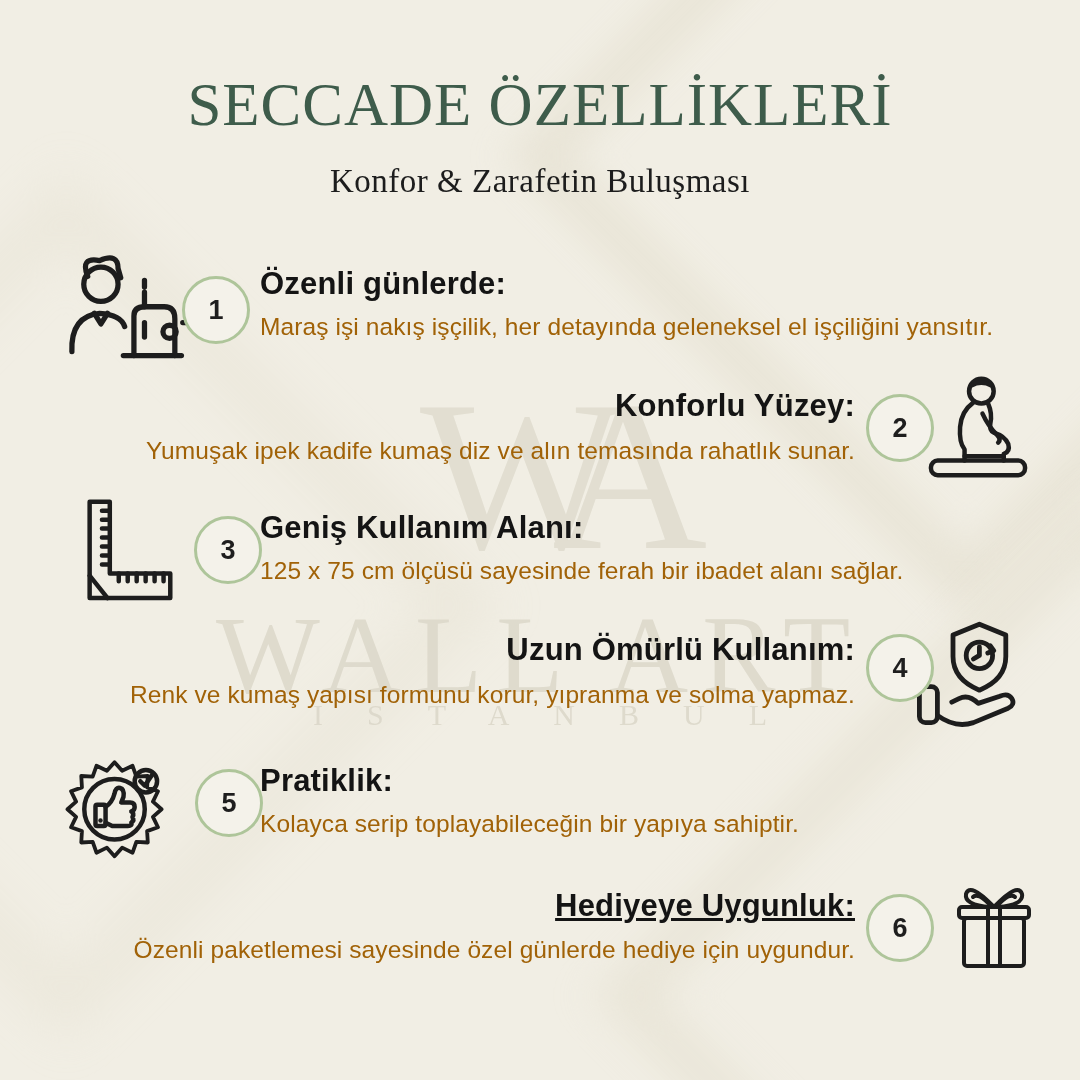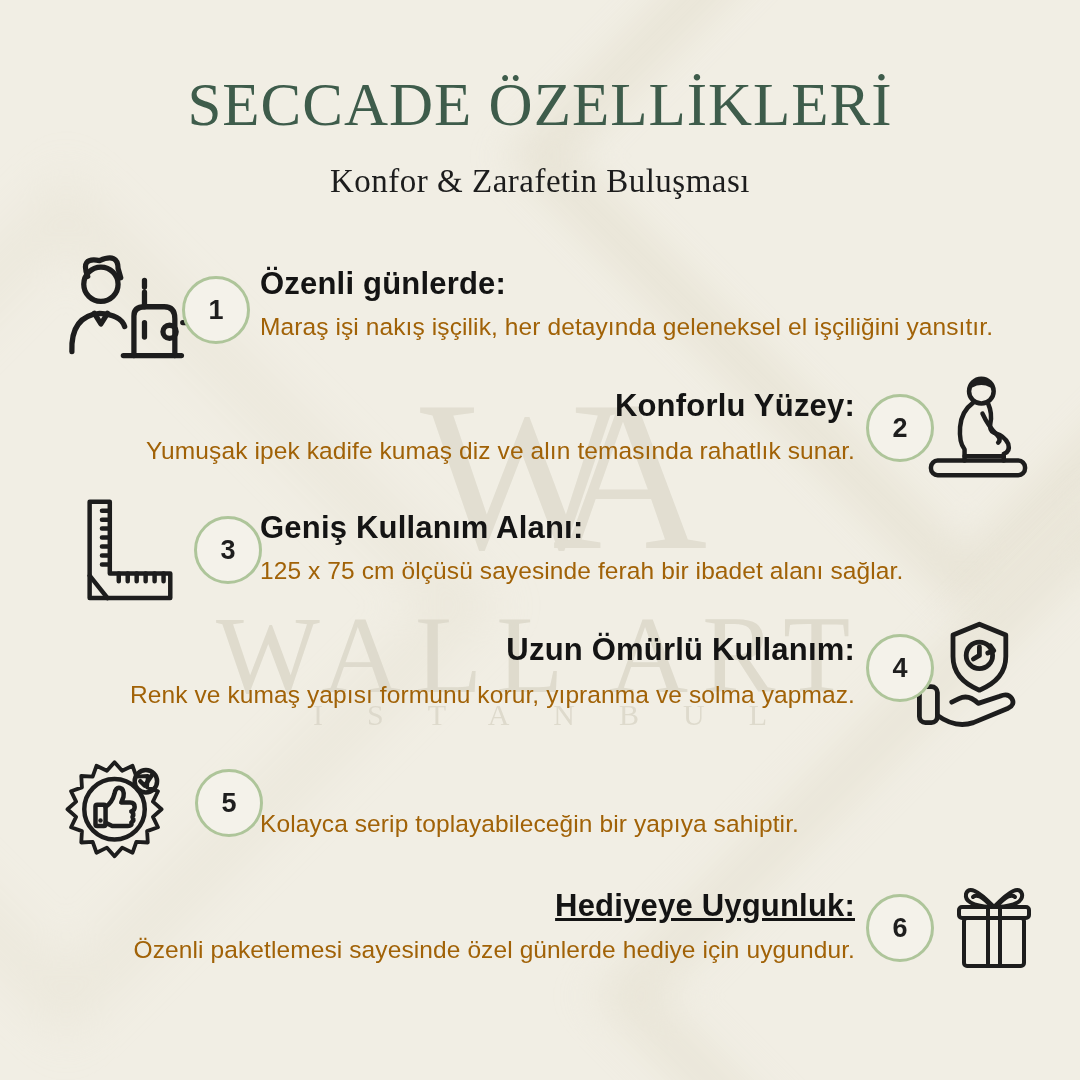--- a/index.html
+++ b/index.html
@@ -135,20 +135,21 @@
         <polygon class="ic" style="stroke-width:3.4" points="88,52 80.3,58.8 84.8,68.1 75.1,71.5 75.7,81.7 65.5,81.1 62.1,90.8 52.8,86.3 46,94 39.2,86.3 29.9,90.8 26.5,81.1 16.3,81.7 16.9,71.5 7.2,68.1 11.7,58.8 4,52 11.7,45.2 7.2,35.9 16.9,32.5 16.3,22.3 26.5,22.9 29.9,13.2 39.2,17.7 46,10 52.8,17.7 62.1,13.2 65.5,22.9 75.7,22.3 75.1,32.5 84.8,35.9 80.3,45.2"></polygon>
         <circle class="ic" cx="46" cy="52" r="27"></circle>
         <rect class="ic" x="29" y="48" width="9" height="19" rx="1.5"></rect>
         <circle cx="33.5" cy="62" r="2" fill="#1d1d1d" stroke="none"></circle>
         <path class="ic" d="M38 50 Q44 46 46 38 Q47 32 51 33 Q55 34 54 41 L52 46 H60 Q64 46 64 50 Q64 53 61 54 Q64 56 62 59 Q64 62 61 64 Q62 67 58 67 H44 L38 64"></path>
         <circle class="ic" cx="74" cy="27" r="10" fill="#f1eee4"></circle>
         <path class="ic" d="M69 27 L73 31 L79 22"></path>
       </svg>
     </div>
     <div class="num-circle" style="left:195px;top:24px;">5</div>
+    <div class="f-title" style="left:260px;top:18px;">Pratiklik:</div>
     <div class="f-desc" style="left:260px;top:65px;">Kolayca serip toplayabileceğin bir yapıya sahiptir.</div>
   </div>
 
   <div class="row" style="top:870px;">
     <div class="icon-box" style="left:940px;top:5px;width:100px;height:102px;">
       <svg viewBox="0 0 100 100">
         <rect class="ic" x="24" y="42" width="60" height="48" rx="3"></rect>
         <rect class="ic" x="19" y="31" width="70" height="11" rx="3"></rect>
         <path class="ic" d="M48 31 V90 M60 31 V90"></path>
         <path class="ic" d="M53 30 Q30 6 26 18 Q24 29 50 31"></path>

